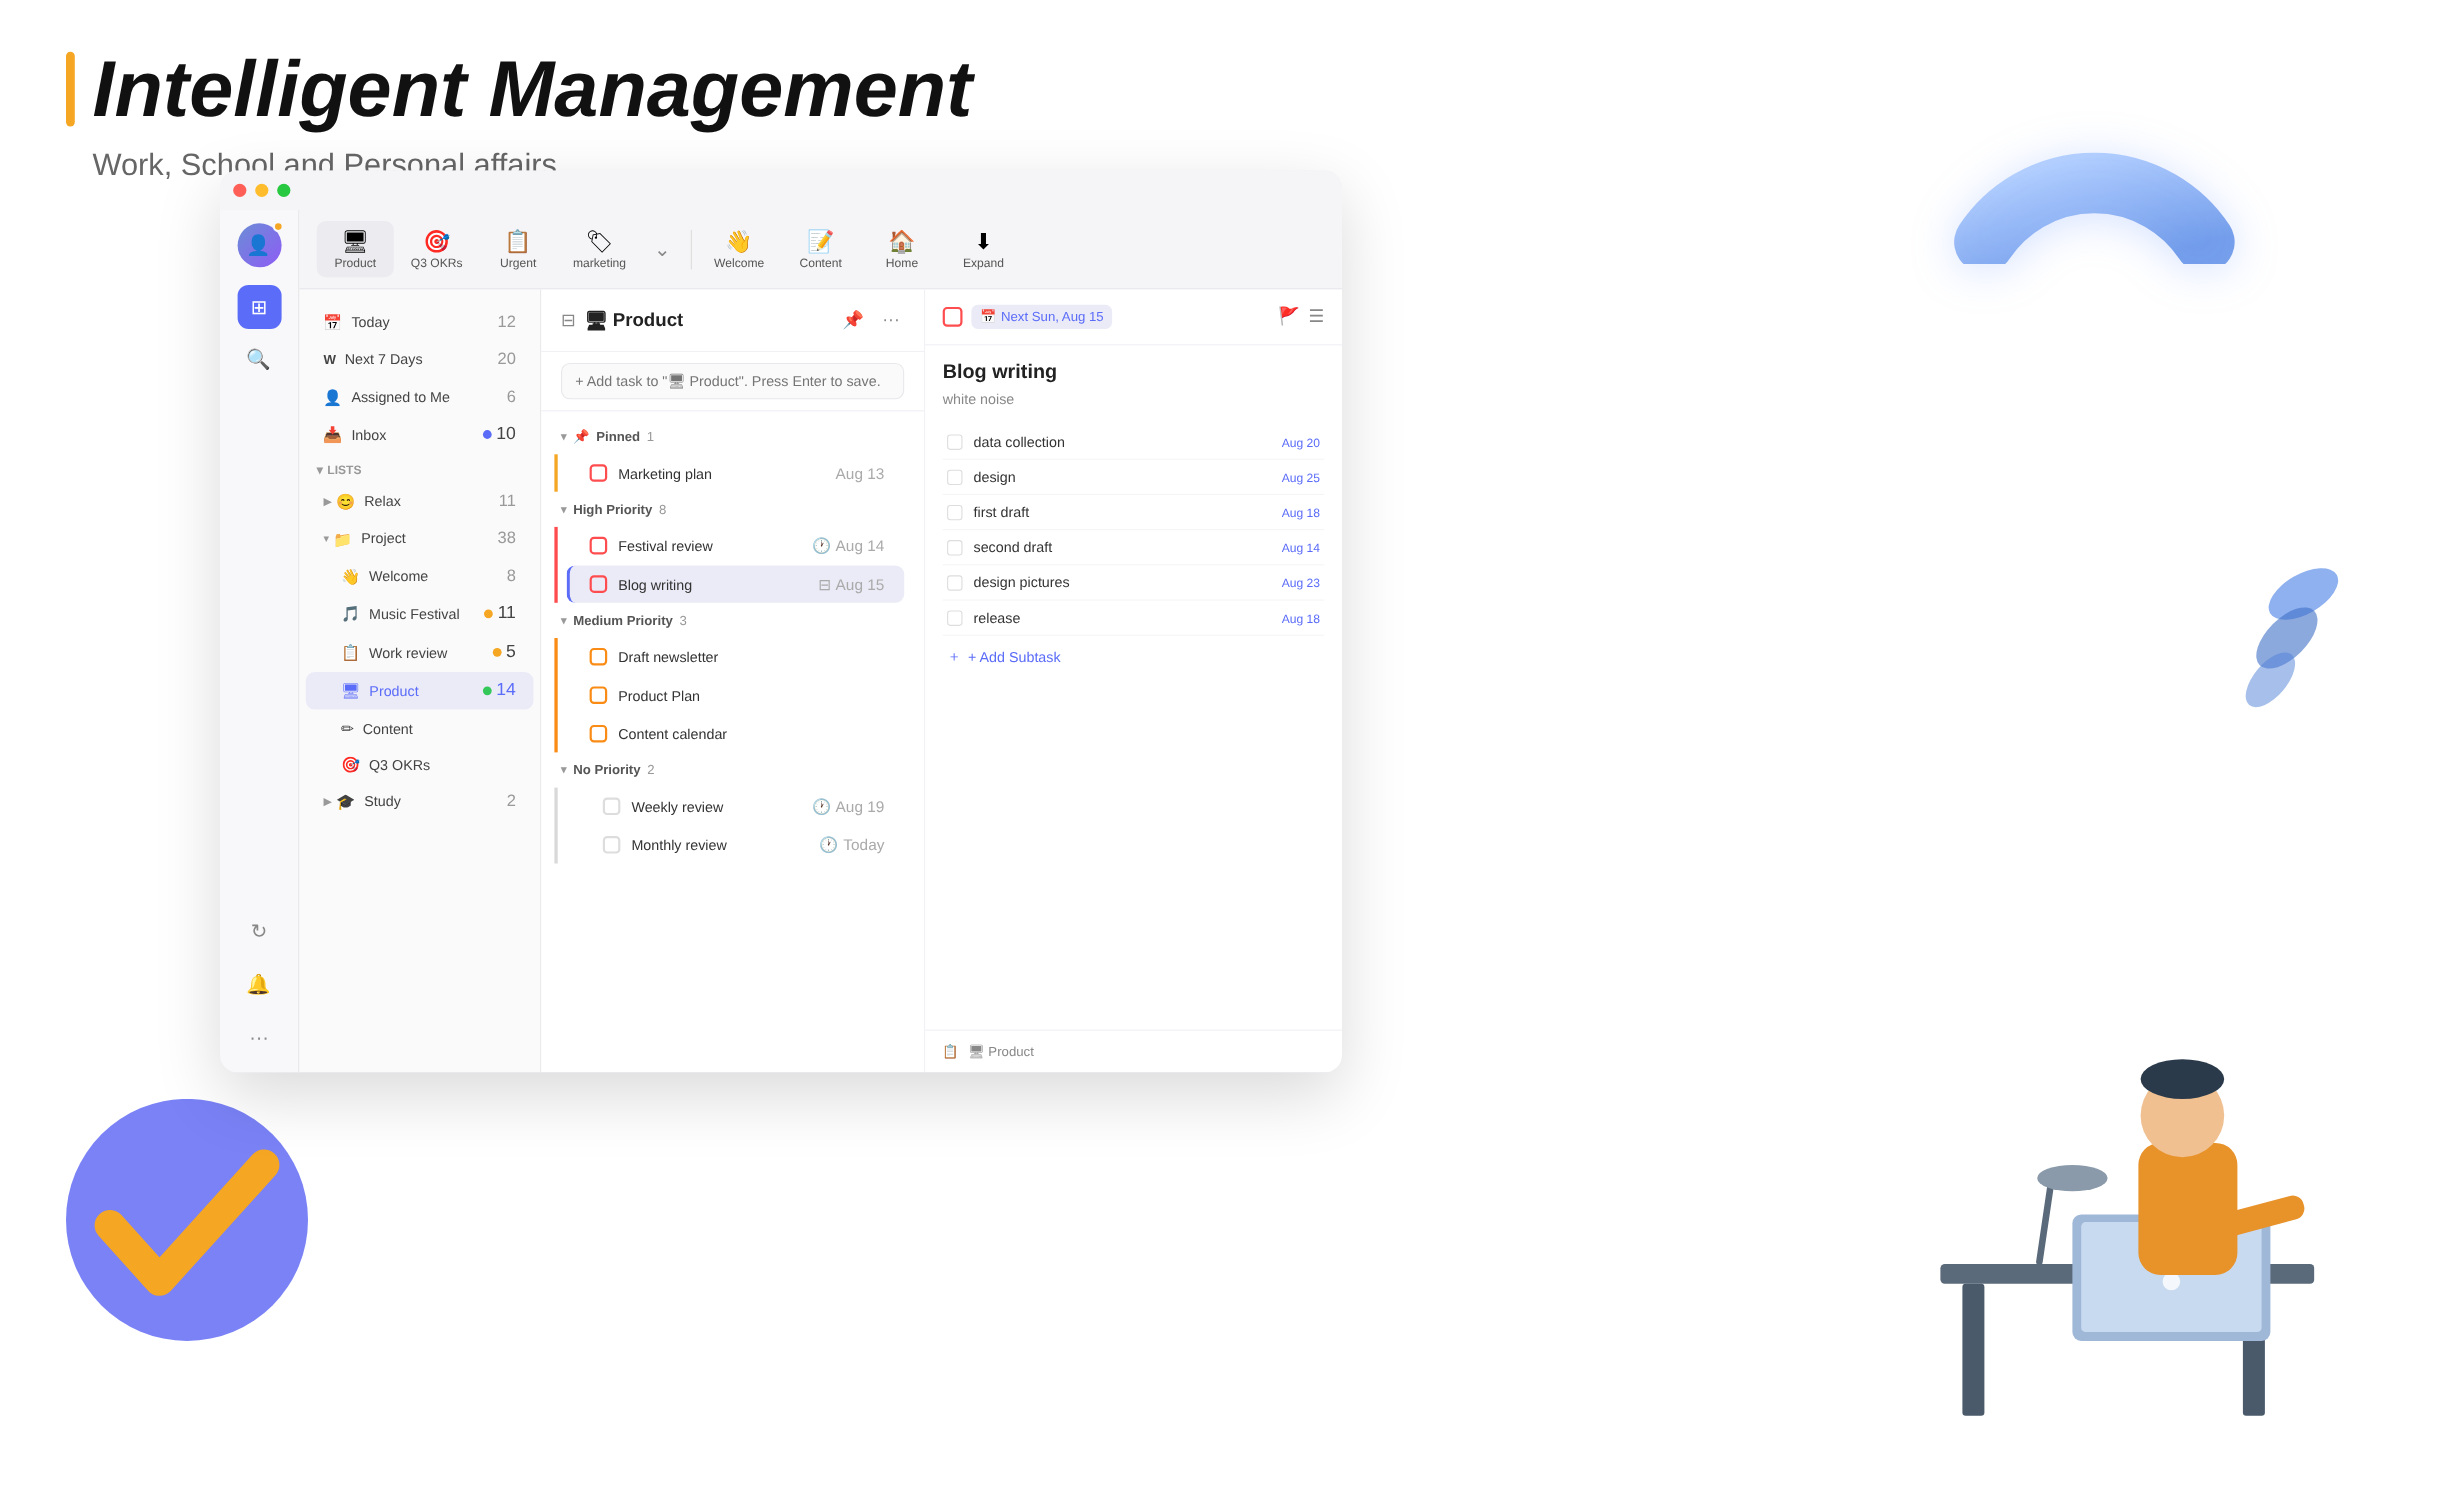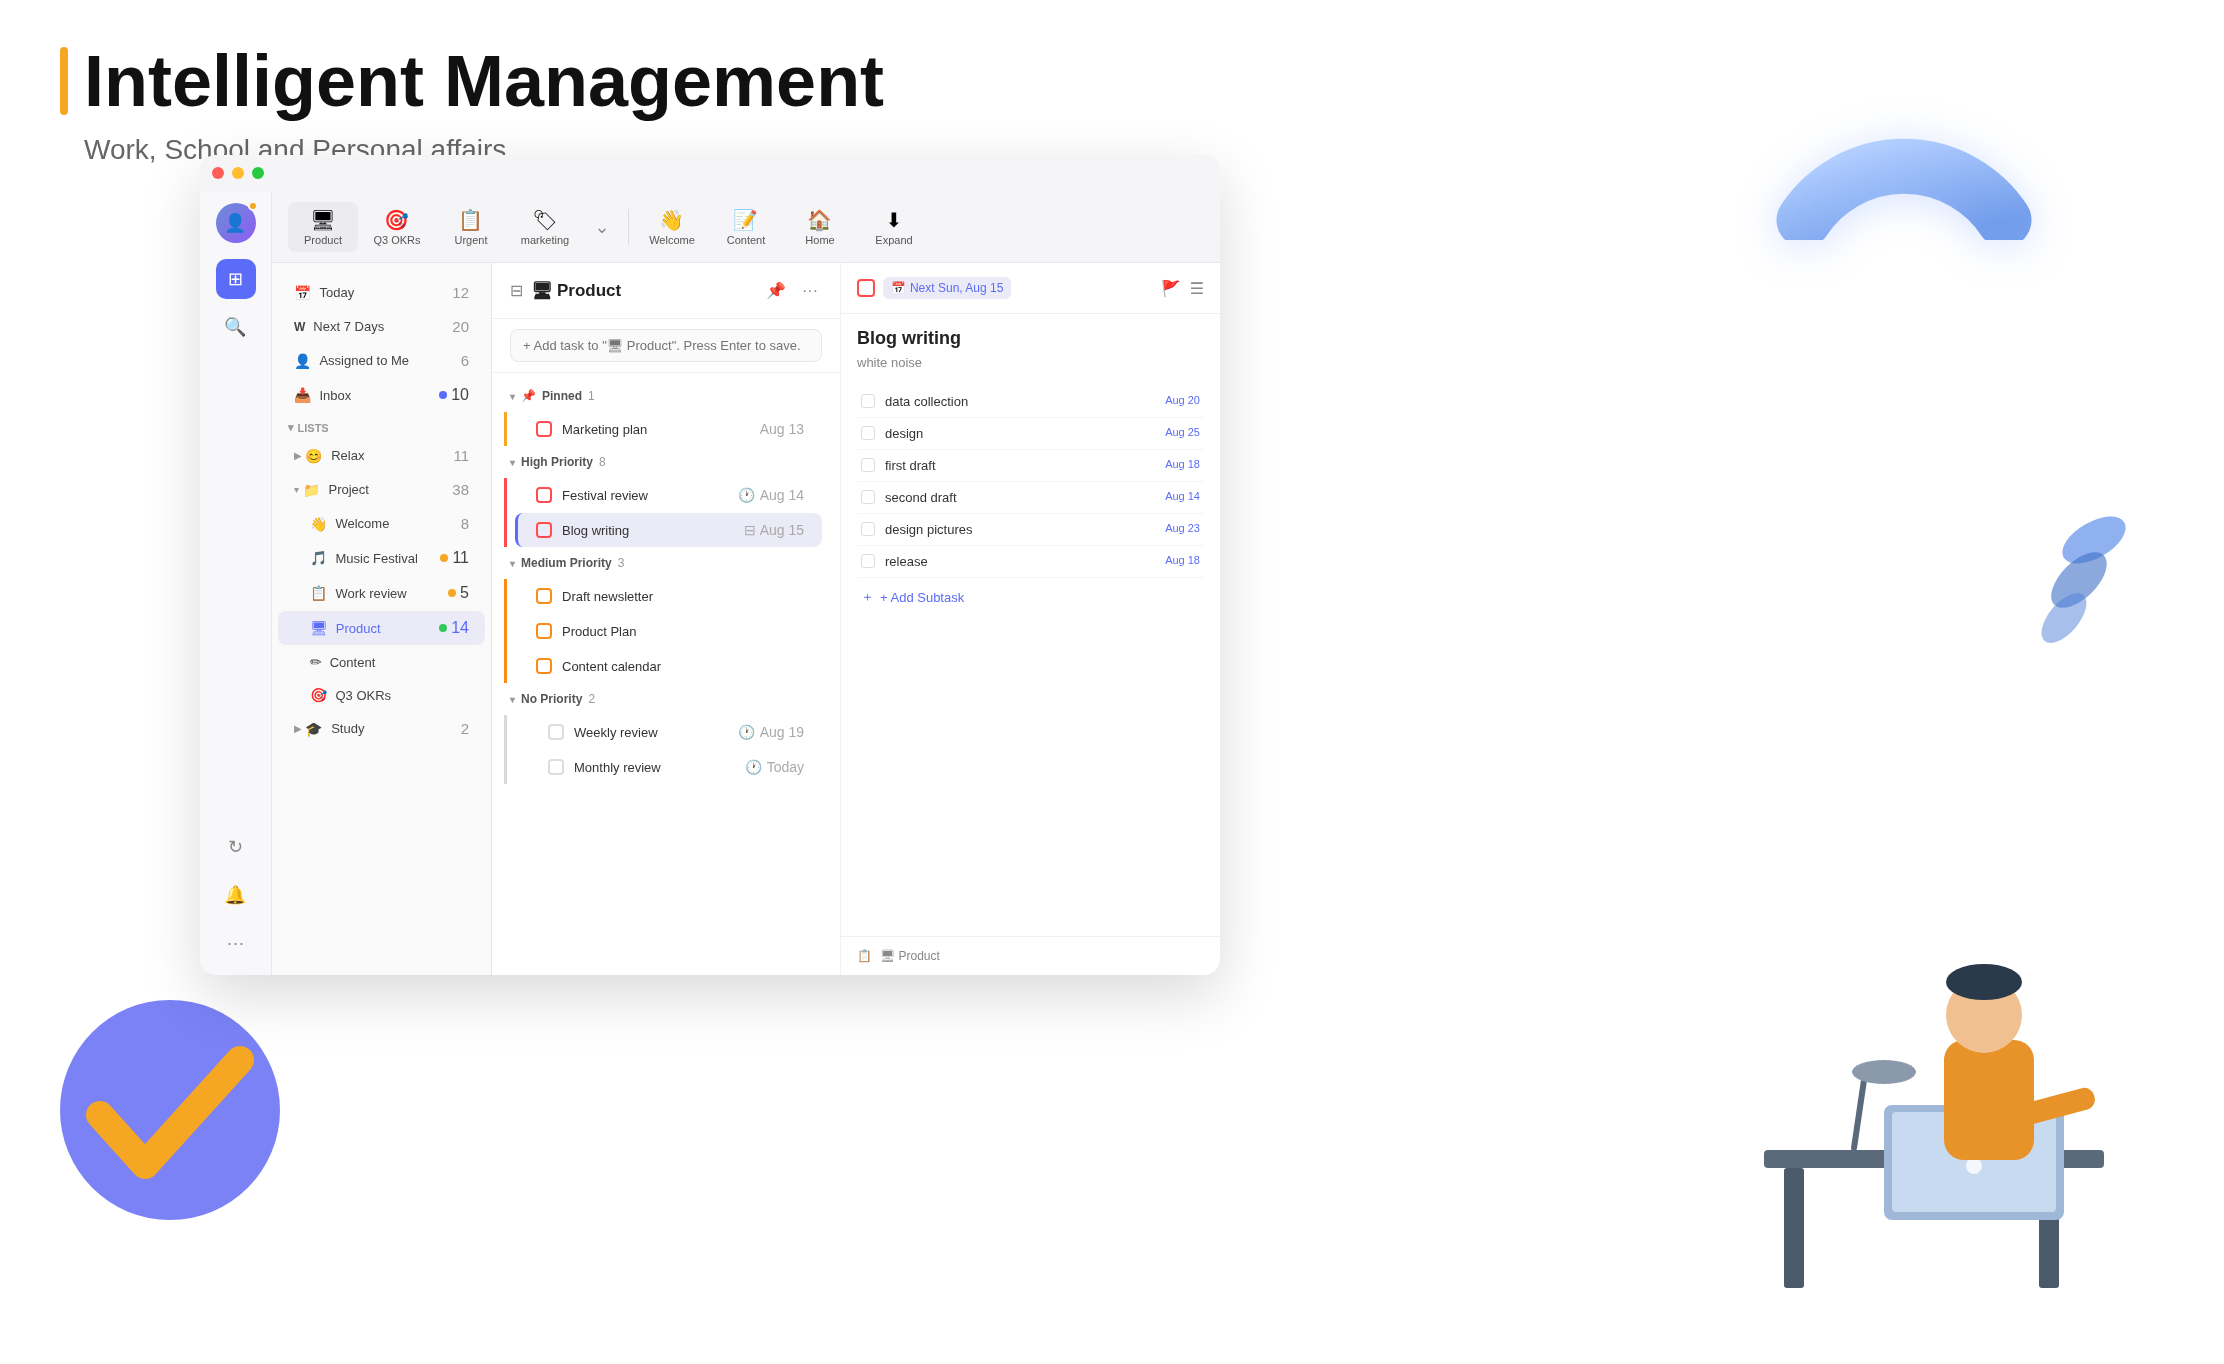--- a/index.html
+++ b/index.html
@@ -399,21 +399,21 @@
       color: #222;
       margin-bottom: 6px;
     }
     .detail-subtitle {
       font-size: 13px;
       color: #888;
       margin-bottom: 16px;
     }
     .subtask-item {
       display: flex;
-      align-items: flex-start;
+      align-items: flex-end;
       padding: 8px 4px;
       border-bottom: 1px solid #f5f5f5;
       font-size: 13px;
       color: #333;
     }
     .subtask-item .sub-checkbox {
       width: 14px;
       height: 14px;
       border: 1.5px solid #ddd;
       border-radius: 3px;
@@ -456,21 +456,21 @@
       height: 1364px;
     }
   </style>
 </head>
 <body>
 
 <div class="scale-wrapper">
   <div class="page-wrapper">
 
     <div class="hero-section">
-      <div style="display:flex;align-items:center;">
+      <div style="display:flex;align-items:center;font-style:italic;">
         <div class="hero-accent"></div>
         <h1 class="hero-title">Intelligent Management</h1>
       </div>
       <p class="hero-subtitle">Work, School and Personal affairs</p>
     </div>
 
     <div class="deco-arc">
       <svg width="320" height="280" viewBox="0 0 320 280" class="deco-arc-svg">
         <defs>
           <linearGradient id="arcGrad" x1="0%" y1="0%" x2="100%" y2="100%">

